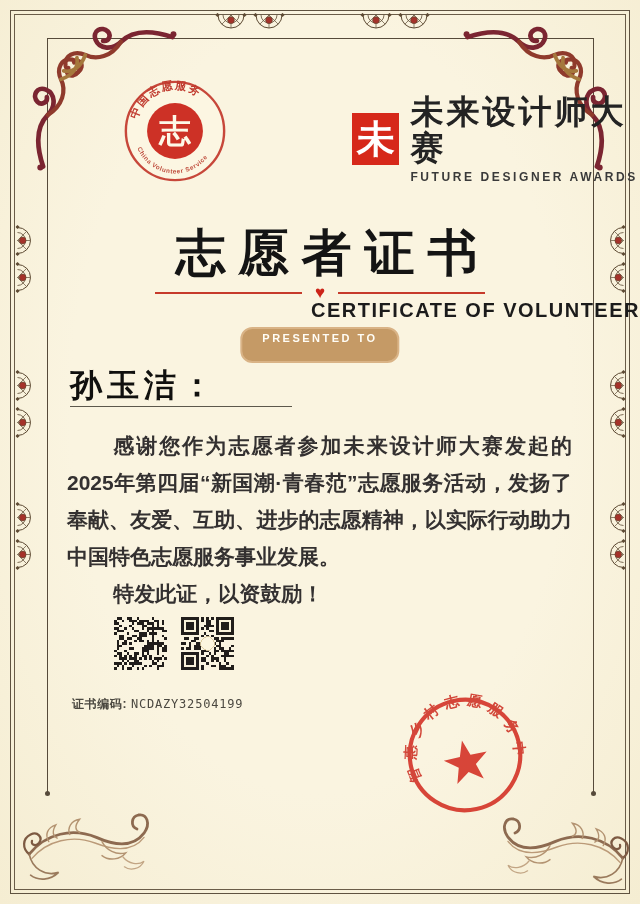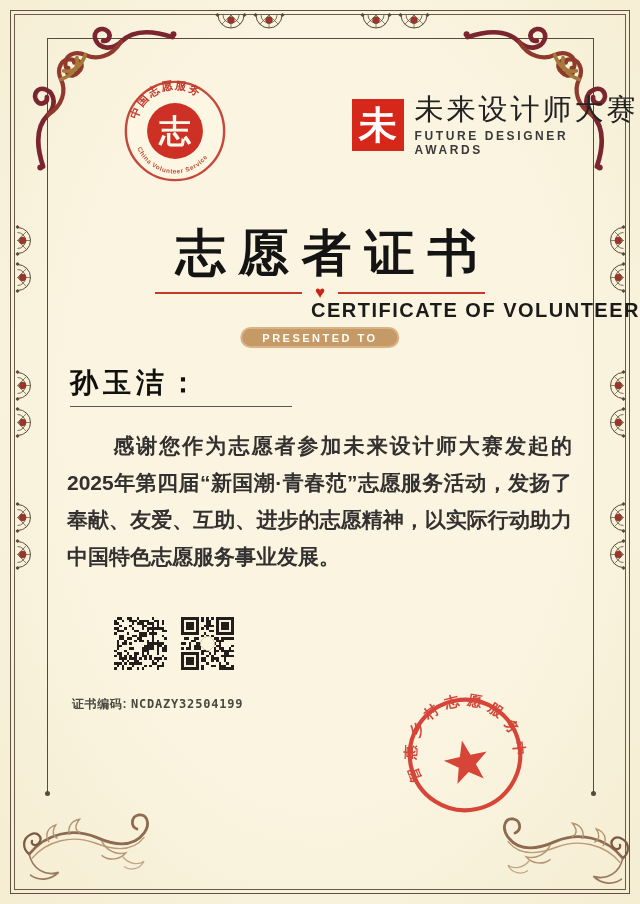--- a/index.html
+++ b/index.html
@@ -17,46 +17,46 @@
   .frame-right{position:absolute;left:593px;top:38px;height:754px;border-left:1px solid #564a3a;}
   .frame-dot{position:absolute;width:5px;height:5px;border-radius:50%;background:#564a3a;}
   
   .flourish{position:absolute;pointer-events:none;}
   .medallion{position:absolute;width:32px;height:17px;pointer-events:none;}
   
   .logo-volunteer{position:absolute;left:122px;top:78px;width:106px;height:106px;}
   .logo-awards{position:absolute;left:352px;top:94px;display:flex;align-items:center;gap:11px;}
   .awards-mark{width:52px;height:52px;background:#d6281a;color:#fff;display:flex;align-items:center;justify-content:center;
     font-size:38px;font-weight:bold;font-family:"DejaVu Serif","Liberation Serif",serif;line-height:1;}
-  .awards-cn{font-size:29px;font-weight:normal;color:#232323;letter-spacing:3px;line-height:1.1;}
+  .awards-cn{font-size:33px;font-weight:bold;color:#232323;letter-spacing:3px;line-height:1.1;}
   .awards-en{font-size:12px;font-weight:bold;color:#3a3a3a;letter-spacing:2.6px;margin-top:3px;}
   
   .title-cn{position:absolute;top:220px;left:0;width:100%;text-align:center;font-size:50px;font-weight:900;
     color:#141414;letter-spacing:13px;padding-left:26px;box-sizing:border-box;}
   .divider{position:absolute;top:284px;left:155px;width:330px;display:flex;align-items:center;}
   .div-line{flex:1;height:2px;background:#c63a2b;}
   .heart{color:#cc2418;font-size:17px;padding:0 13px;line-height:1;}
   .title-en{position:absolute;top:299px;left:0;width:100%;text-align:right;font-size:20px;font-weight:800;
     color:#1b1b1b;letter-spacing:1.5px;}
   .presented{position:absolute;top:327px;left:50%;transform:translateX(-50%);background:#c59a66;border:2px solid #d9b386;
-    color:#fffdf6;font-size:11px;font-weight:bold;letter-spacing:2.5px;padding:3px 20px 2px;border-radius:12px;white-space:nowrap;}
-  
-  .name{position:absolute;left:70px;top:364px;font-size:28px;font-weight:700;color:#10100e;letter-spacing:5px;
+    color:#fffdf6;font-size:11px;font-weight:bold;letter-spacing:2.5px;padding:3px 20px 17px;border-radius:12px;white-space:nowrap;}
+  
+  .name{position:absolute;left:70px;top:364px;font-size:32px;font-weight:700;color:#10100e;letter-spacing:5px;
     font-family:"DejaVu Serif","Liberation Serif",serif;}
   .name-underline{position:absolute;left:70px;top:406px;width:222px;border-top:1.5px solid #5c584c;}
   
   .body-text{position:absolute;left:67px;top:427px;width:505px;font-size:21px;font-weight:700;color:#333030;
     line-height:37px;text-align:justify;}
   .body-text p{margin:0;text-indent:2.2em;}
   
   .qr-row{position:absolute;left:114px;top:617px;display:flex;gap:14px;}
   .qr{width:53px;height:53px;display:block;}
   
   .cert-no{position:absolute;left:72px;top:696px;font-size:12px;color:#4b4840;letter-spacing:0.6px;font-weight:bold;}
-  .cert-no .val{font-family:"DejaVu Sans Mono","Liberation Mono",monospace;font-weight:bold;letter-spacing:0.8px;}
+  .cert-no .val{font-family:"DejaVu Sans Mono","Liberation Mono",monospace;font-weight:normal;letter-spacing:0.8px;}
   
   .seal{position:absolute;left:396px;top:686px;width:138px;height:138px;transform:rotate(-12deg);opacity:0.92;z-index:1;}
   
   .footer{position:absolute;left:338px;top:781px;width:256px;text-align:center;z-index:3;}
   .footer-org{font-size:16px;font-weight:800;color:#1d1c1a;letter-spacing:0.2px;white-space:nowrap;}
   .footer-office{font-size:13.5px;font-weight:700;color:#2d2b28;margin-top:7px;letter-spacing:1px;}
   .footer-date{font-size:16px;font-weight:700;color:#232220;margin-top:15px;letter-spacing:2px;}
 </style>
 </head>
 <body>
@@ -152,20 +152,21 @@
     <span class="div-line"></span>
   </div>
   <div class="title-en">CERTIFICATE OF VOLUNTEER</div>
   <div class="presented">PRESENTED TO</div>
 
   <div class="name">孙玉洁：</div>
   <div class="name-underline"></div>
 
   <div class="body-text">
     <p>感谢您作为志愿者参加未来设计师大赛发起的2025年第四届“新国潮·青春范”志愿服务活动，发扬了奉献、友爱、互助、进步的志愿精神，以实际行动助力中国特色志愿服务事业发展。</p>
+    <p>特发此证，以资鼓励！</p>
   </div>
 
   <div class="qr-row">
     <svg class="qr" id="qr-left" viewBox="0 0 21 21" shape-rendering="crispEdges">
         <rect x="1" y="0" width="1" height="1" fill="#211e1b"></rect>
         <rect x="2" y="0" width="1" height="1" fill="#211e1b"></rect>
         <rect x="5" y="0" width="1" height="1" fill="#211e1b"></rect>
         <rect x="6" y="0" width="1" height="1" fill="#211e1b"></rect>
         <rect x="9" y="0" width="1" height="1" fill="#211e1b"></rect>
         <rect x="15" y="0" width="1" height="1" fill="#211e1b"></rect>

